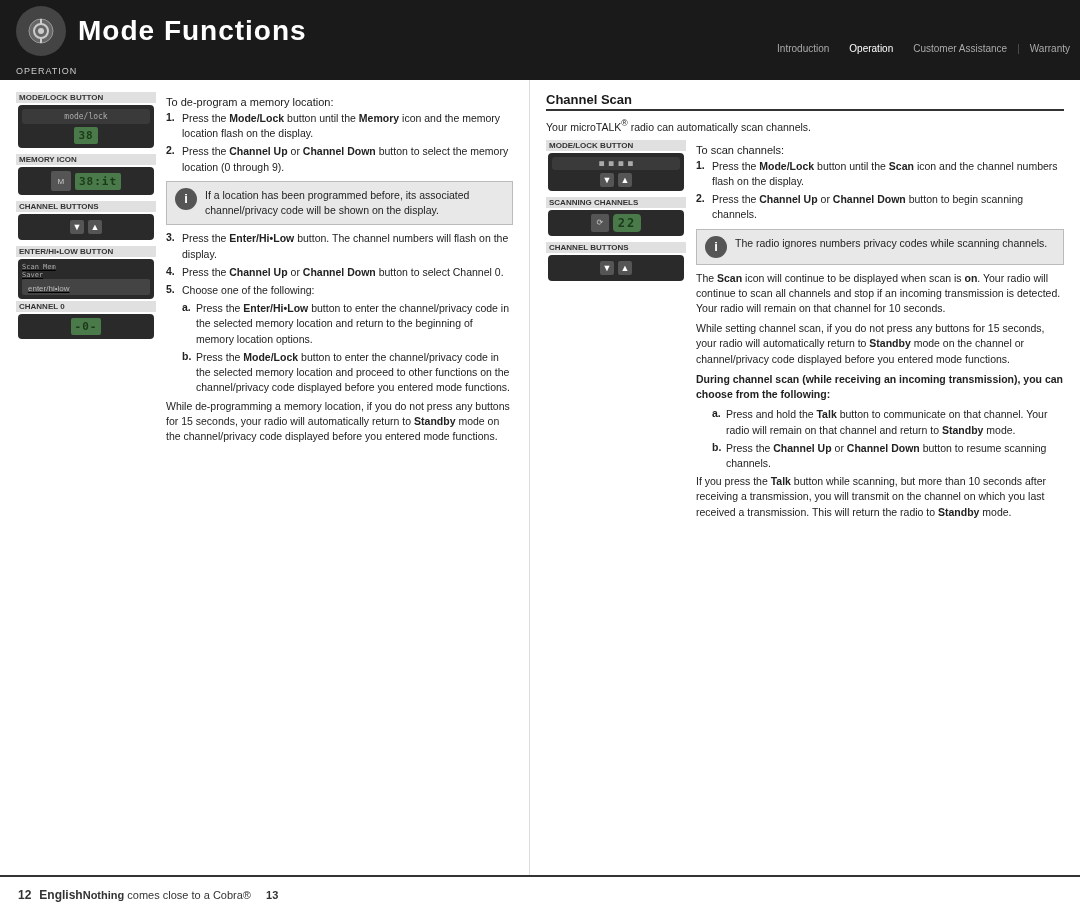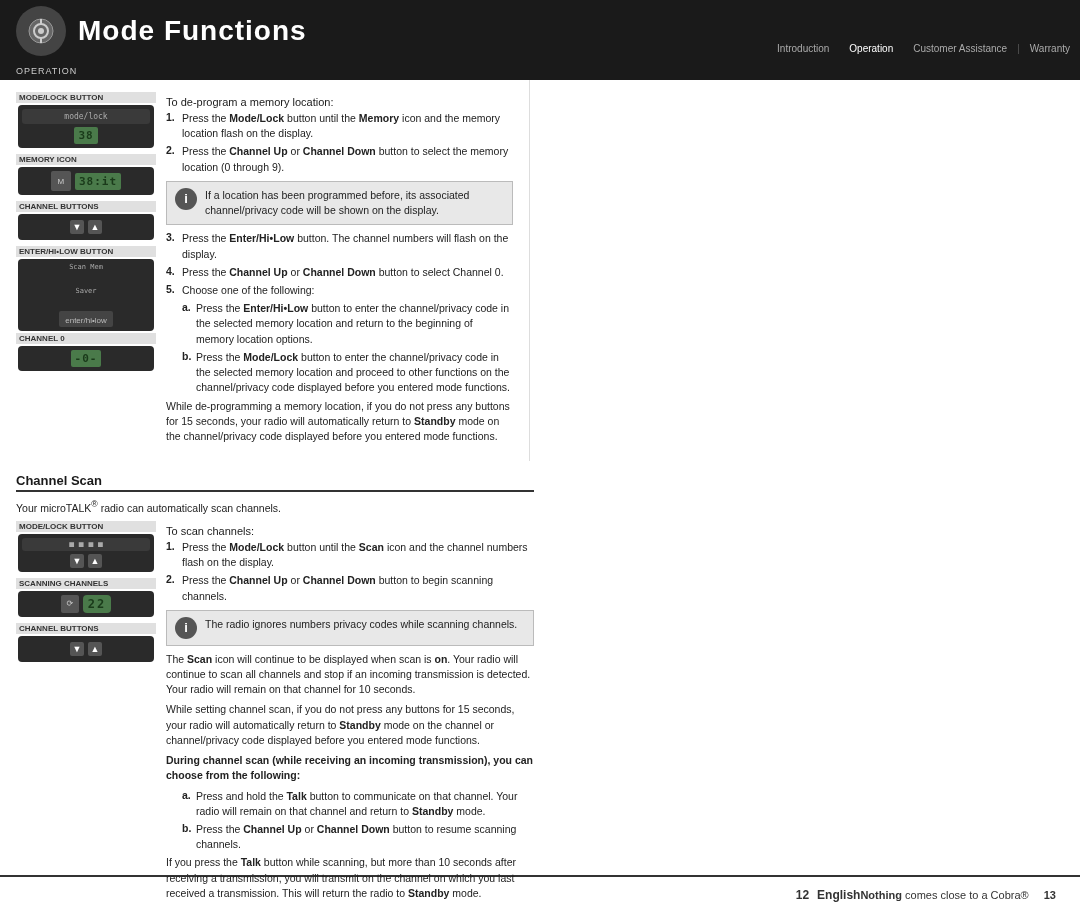--- a/index.html
+++ b/index.html
@@ -63,21 +63,20 @@
       font-size: 9px;
       text-transform: uppercase;
       letter-spacing: 1px;
     }
 
     
     .content {
       display: flex;
       height: calc(913px - 80px - 38px);
       padding: 0;
-      flex-direction: column;
     }
 
     
     .left-col {
       width: 530px;
       padding: 12px 16px 12px 16px;
       border-right: 1px solid #ddd;
     }
 
     
@@ -184,22 +183,22 @@
       color: #222;
     }
 
     
     .footer {
       height: 38px;
       background: #fff;
       border-top: 2px solid #333;
       display: flex;
       align-items: center;
-      justify-content: flex-end;
-      padding: 0 24px;
+      justify-content: flex-start;
+      padding: 0 18px;
     }
     .footer-left {
       display: flex;
       align-items: center;
       gap: 8px;
     }
     .footer-page {
       font-size: 12px;
       font-weight: bold;
       color: #333;
@@ -320,21 +319,21 @@
             <div class="channel-btn-display">
               <div class="arrow-btn">▼</div>
               <div class="arrow-btn">▲</div>
             </div>
           </div>
         </div>
 
         <div style="">
           <div class="img-label">Enter/Hi•Low Button</div>
           <div style="background:#2a2a2a;border-radius:4px;padding:4px;margin:2px;">
-            <div style="display:flex;flex-direction:column;align-items:center;gap:16px;">
+            <div style="display:flex;flex-direction:column;gap:0;text-decoration:underline;">
               <span style="color:#aaa;font-size:7px;font-family:monospace;">Scan Mem</span>
               <span style="color:#aaa;font-size:7px;font-family:monospace;">Saver</span>
               <div style="background:#444;border-radius:2px;padding:2px 6px;">
                 <span style="color:#bbb;font-size:8px;">enter/hi•low</span>
               </div>
             </div>
           </div>
         </div>
 
         <div style="margin-bottom:6px;">

